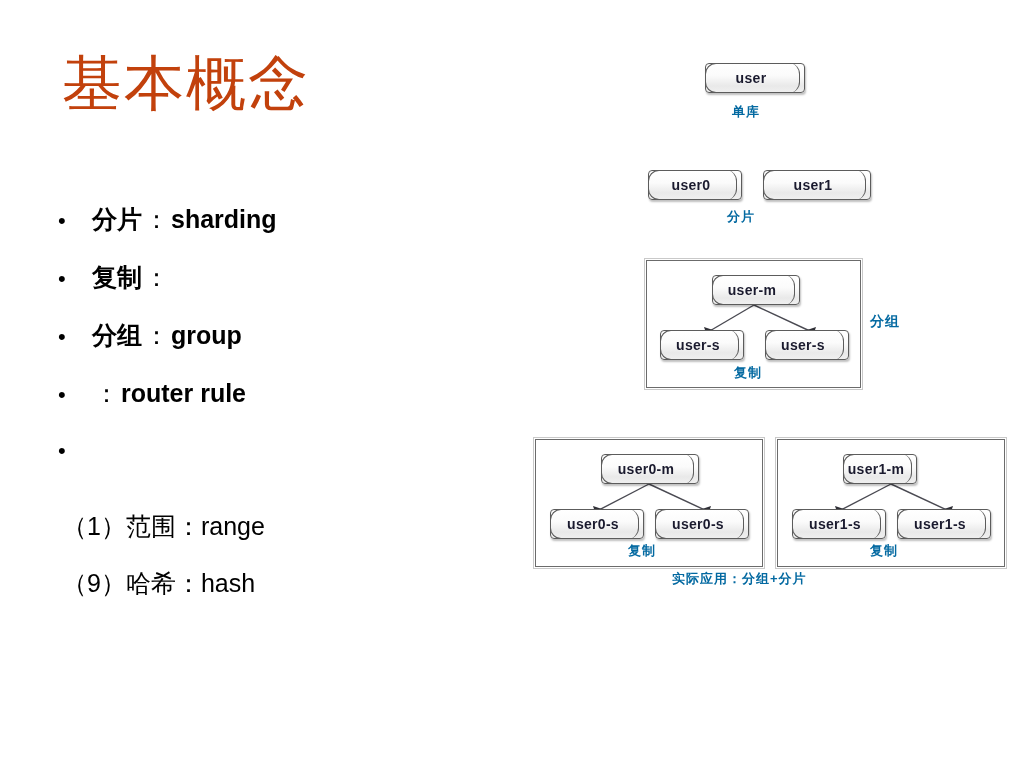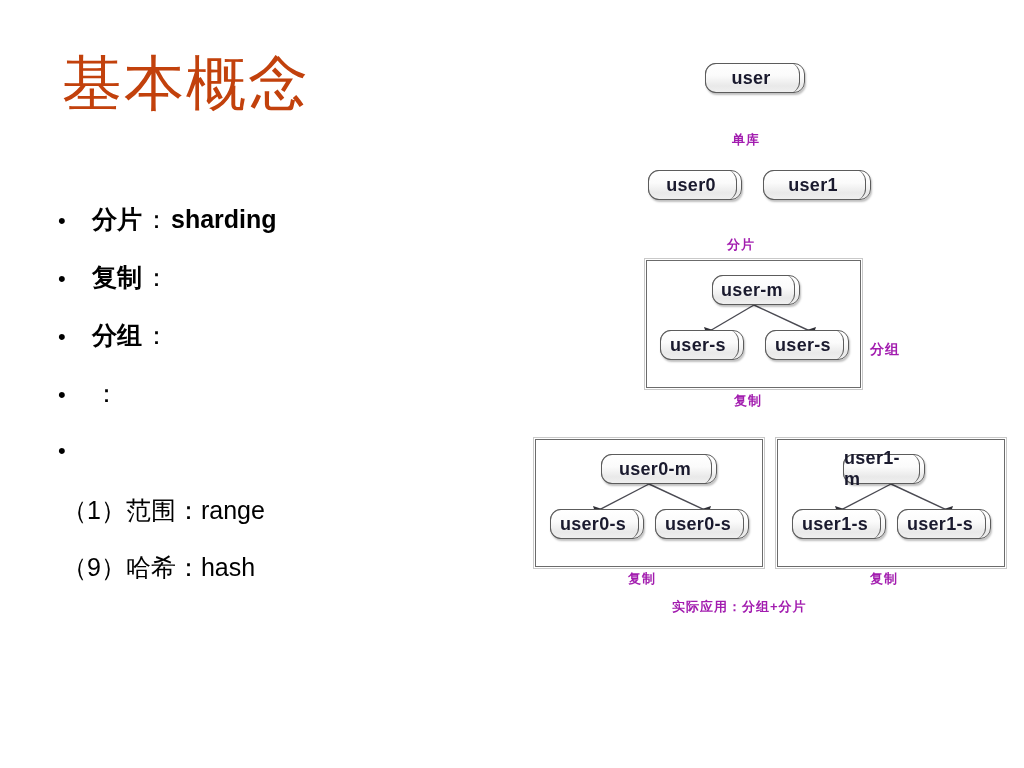--- a/index.html
+++ b/index.html
@@ -57,21 +57,21 @@
     font-weight: normal;
     padding: 0 2px;
   }
   .bullet-def {
     font-weight: bold;
   }
 
   #sub-list {
     position: absolute;
     left: 62px;
-    top: 482px;
+    top: 498px;
     width: 620px;
   }
   .sub-row {
     height: 57px;
     line-height: 57px;
     font-size: 25px;
     white-space: nowrap;
   }
 
   
@@ -82,26 +82,26 @@
     width: 524px;
     height: 768px;
   }
 
   
   .node {
     position: absolute;
     height: 30px;
     background: linear-gradient(to bottom, #ffffff 0%, #fbfbfb 42%, #e9e9e9 78%, #efefef 100%);
     border: 1px solid #5c5c5c;
-    border-radius: 11px;
+    border-radius: 4px;
     box-shadow: 1px 2px 2px rgba(0,0,0,0.25);
     display: flex;
     align-items: center;
     justify-content: center;
-    font-size: 18px;
+    font-size: 14px;
     font-weight: 700;
     letter-spacing: 0.3px;
     color: #1a1a2e;
     box-sizing: border-box;
     z-index: 3;
   }
   
   .node::before {
     content: "";
     position: absolute;
@@ -134,24 +134,23 @@
   .node .node-label {
     position: relative;
     z-index: 2;
     padding-right: 8px;
   }
 
   .caption {
     position: absolute;
     font-size: 13px;
     font-weight: 700;
-    color: #a21caf;
+    color: #0369a1;
     white-space: nowrap;
     letter-spacing: 1px;
-    margin-top: 28px;
   }
 
   .group-frame {
     position: absolute;
     border: 1px solid #6b6b6b;
     outline: 1px solid #c9c9c9;
     outline-offset: 1px;
     background: #ffffff;
     box-sizing: border-box;
   }
@@ -179,25 +178,27 @@
   <div class="bullet-row">
     <span class="bullet-mark">•</span>
     <span class="bullet-term">复制</span>
     <span class="bullet-sep">：</span>
   </div>
 
   <div class="bullet-row">
     <span class="bullet-mark">•</span>
     <span class="bullet-term">分组</span>
     <span class="bullet-sep">：</span>
-  </div>
-
-  <div class="bullet-row">
-    <span class="bullet-mark">•</span>
-    <span class="bullet-sep">：</span>
+    <span class="bullet-def">group</span>
+  </div>
+
+  <div class="bullet-row">
+    <span class="bullet-mark">•</span>
+    <span class="bullet-sep">：</span>
+    <span class="bullet-def">router rule</span>
   </div>
 
   <div class="bullet-row">
     <span class="bullet-mark">•</span>
   </div>
 
 </div>
 
 <div id="sub-list">
   <div class="sub-row">（1）范围：range</div>
@@ -242,41 +243,41 @@
 
   <div class="group-frame" style="left:35px; top:439px; width:228px; height:128px;"></div>
 
   <svg class="arrow-svg" style="left:35px; top:439px;" width="228" height="128" viewBox="0 0 228 128">
     <line x1="114" y1="45" x2="62" y2="72" stroke="#4a4a52" stroke-width="1.4"></line>
     <polygon points="58,67 70,71 62,79" fill="#2f2f36"></polygon>
     <line x1="114" y1="45" x2="172" y2="72" stroke="#4a4a52" stroke-width="1.4"></line>
     <polygon points="176,67 164,71 172,79" fill="#2f2f36"></polygon>
   </svg>
 
-  <div class="node" style="left:101px; top:454px; width:116px;">
+  <div class="node" style="left:101px; top:454px; width:98px;">
     <span class="node-label">user0-m</span>
   </div>
   <div class="node" style="left:50px; top:509px; width:94px;">
     <span class="node-label">user0-s</span>
   </div>
   <div class="node" style="left:155px; top:509px; width:94px;">
     <span class="node-label">user0-s</span>
   </div>
   <div class="caption" style="left:128px; top:542px;">复制</div>
 
   <div class="group-frame" style="left:277px; top:439px; width:228px; height:128px;"></div>
 
   <svg class="arrow-svg" style="left:277px; top:439px;" width="228" height="128" viewBox="0 0 228 128">
     <line x1="114" y1="45" x2="62" y2="72" stroke="#4a4a52" stroke-width="1.4"></line>
     <polygon points="58,67 70,71 62,79" fill="#2f2f36"></polygon>
     <line x1="114" y1="45" x2="172" y2="72" stroke="#4a4a52" stroke-width="1.4"></line>
     <polygon points="176,67 164,71 172,79" fill="#2f2f36"></polygon>
   </svg>
 
-  <div class="node" style="left:343px; top:454px; width:82px;">
+  <div class="node" style="left:343px; top:454px; width:74px;">
     <span class="node-label">user1-m</span>
   </div>
   <div class="node" style="left:292px; top:509px; width:94px;">
     <span class="node-label">user1-s</span>
   </div>
   <div class="node" style="left:397px; top:509px; width:94px;">
     <span class="node-label">user1-s</span>
   </div>
   <div class="caption" style="left:370px; top:542px;">复制</div>
 

